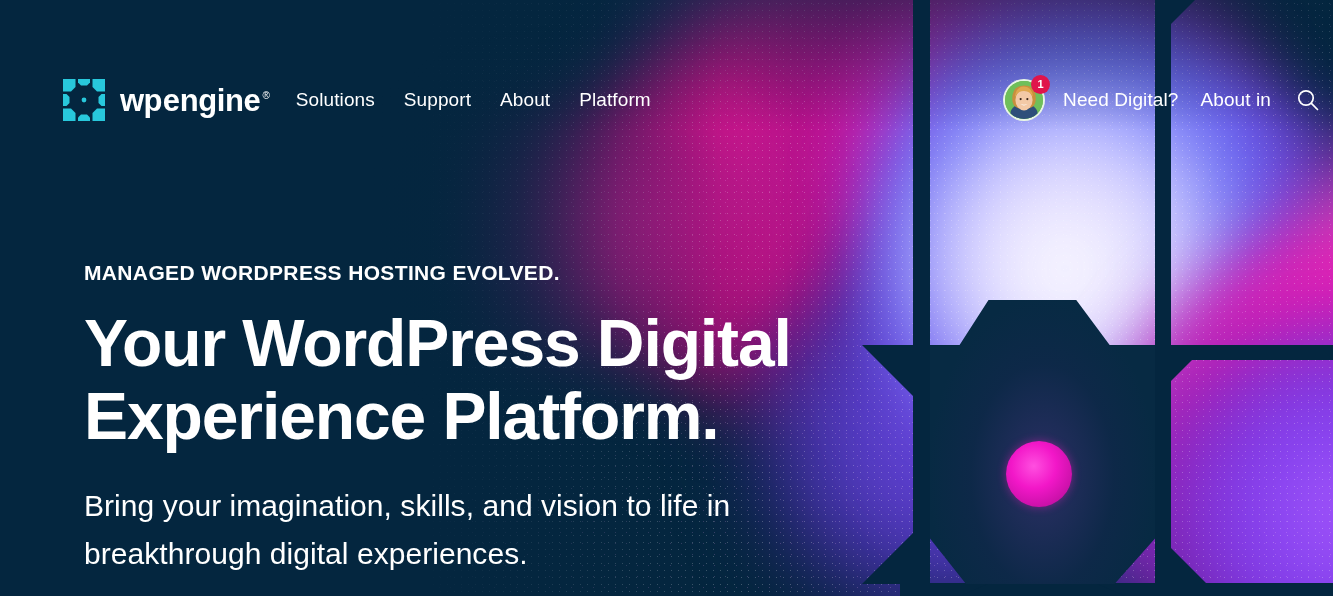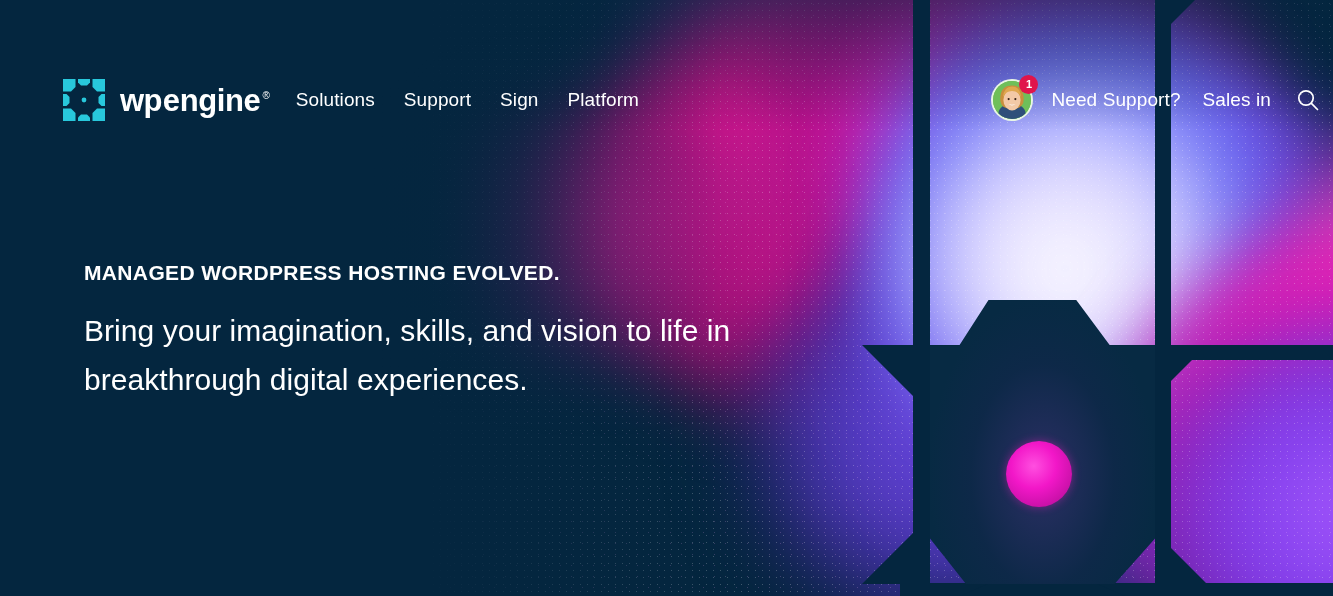--- a/index.html
+++ b/index.html
@@ -284,21 +284,21 @@
         <span class="brand-word">
           <span class="brand-wp">wp</span>
           <span class="brand-engine">engine</span>
           <span class="brand-reg">®</span>
         </span>
       </a>
 
       <nav class="main-nav">
         <a href="#">Solutions</a>
         <a href="#">Support</a>
-        <a href="#">Sign</a>
+        <a href="#">About</a>
         <a href="#">Platform</a>
       </nav>
 
       <div class="nav-right">
 
         <div class="avatar-wrap">
           <div class="avatar">
             <svg viewBox="0 0 42 42">
               <rect width="42" height="42" fill="#6fbf5a"></rect>
               <ellipse cx="21" cy="36" rx="15" ry="11" fill="#2e4f7a"></ellipse>
@@ -306,32 +306,36 @@
               <ellipse cx="21" cy="21" rx="9.5" ry="11.5" fill="#f3c9a6"></ellipse>
               <path d="M11 18 Q12 6 21 6 Q30 6 31 18 Q28 11 21 11 Q14 11 11 18 Z" fill="#e0a84f"></path>
               <circle cx="17.3" cy="20" r="1.2" fill="#3a2418"></circle>
               <circle cx="24.7" cy="20" r="1.2" fill="#3a2418"></circle>
               <path d="M17 25.5 Q21 28.5 25 25.5 Q21 27 17 25.5 Z" fill="#ffffff"></path>
             </svg>
           </div>
           <span class="avatar-badge">1</span>
         </div>
 
-        <a href="#">Need Support?</a>
-        <a href="#">Sales in</a>
+        <a href="#">Need Digital?</a>
+        <a href="#">About in</a>
 
         <button class="search-btn">
           <svg width="26" height="26" viewBox="0 0 26 26">
             <circle cx="11" cy="11" r="7.2" fill="none" stroke="#ffffff" stroke-width="1.7"></circle>
             <line x1="16.4" y1="16.4" x2="22.5" y2="22.5" stroke="#ffffff" stroke-width="1.7" stroke-linecap="round"></line>
           </svg>
         </button>
 
       </div>
     </div>
   </header>
 
   <section class="hero-copy">
     <div class="eyebrow">MANAGED WORDPRESS HOSTING EVOLVED.</div>
+    <h1 class="headline">
+      <span>Your WordPress Digital</span><br>
+      <span>Experience Platform.</span>
+    </h1>
     <p class="subhead">Bring your imagination, skills, and vision to life in breakthrough digital experiences.</p>
   </section>
 
 </div>
 
 </body></html>

